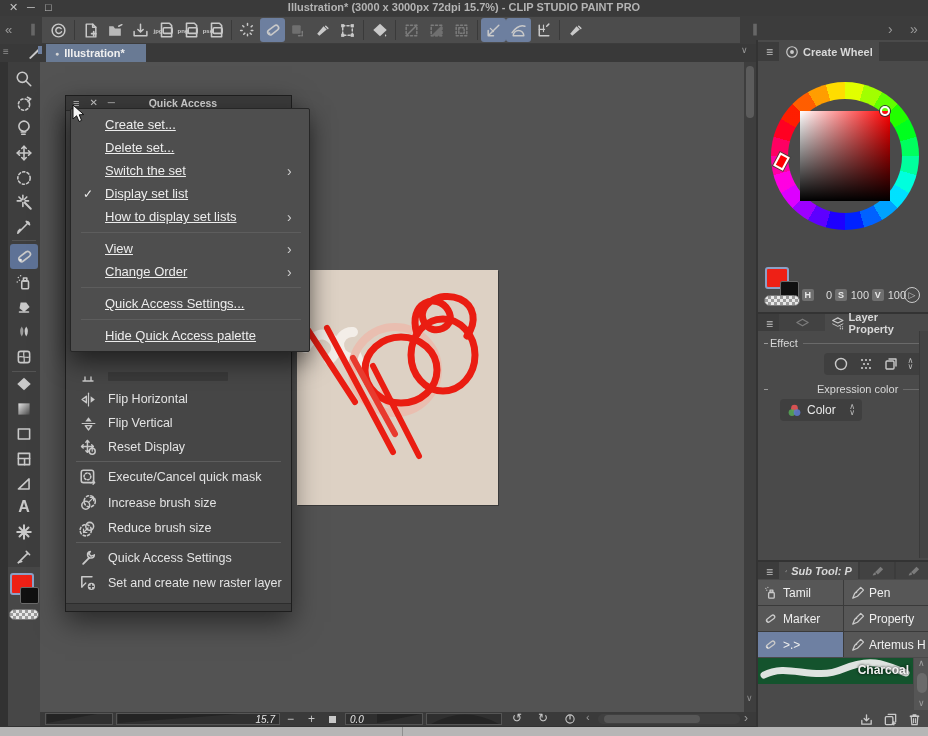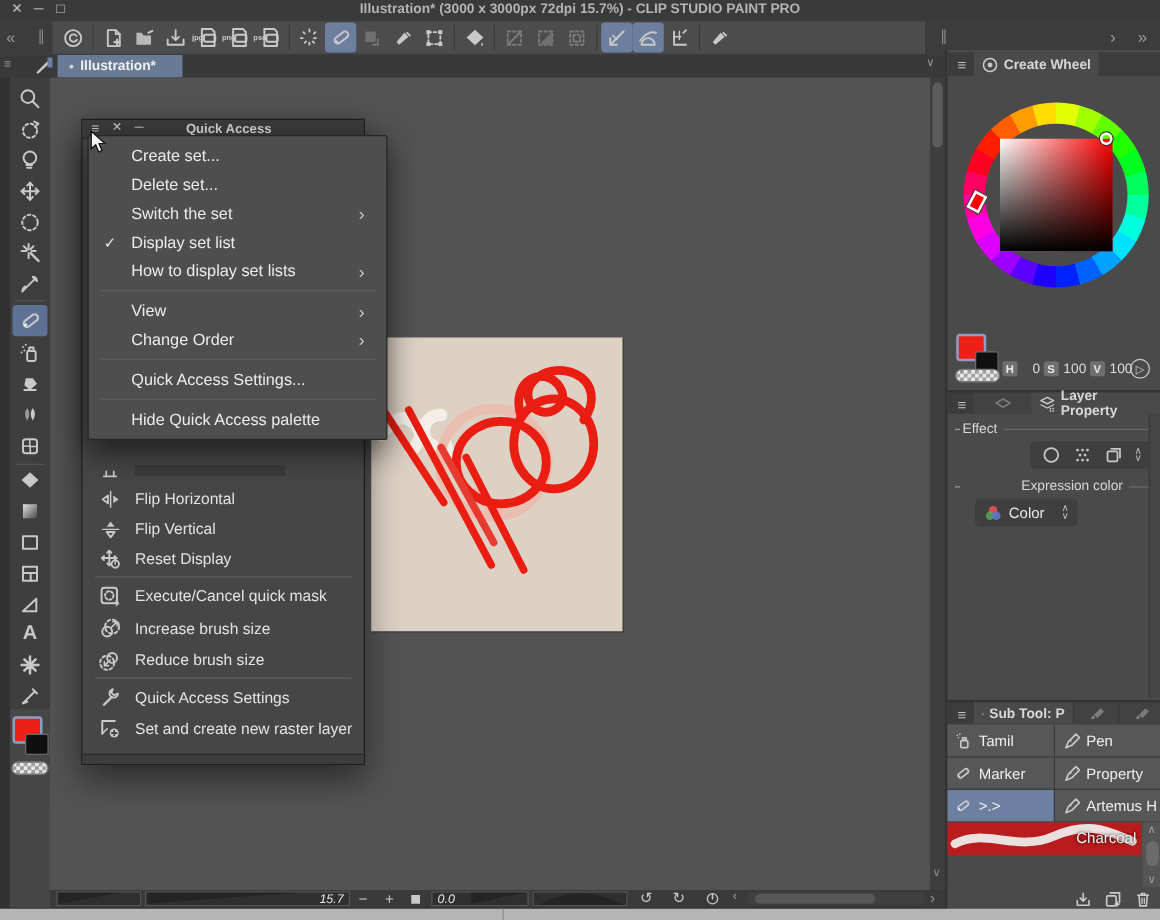--- a/index.html
+++ b/index.html
@@ -9,21 +9,21 @@
   svg.i{stroke:#c9c9c9;fill:none;stroke-width:1.4;stroke-linecap:round;stroke-linejoin:round;display:block;}
   svg.i.dim{stroke:#7c7c7c;}
   .tbtn{width:25px;height:24px;display:flex;align-items:center;justify-content:center;border-radius:3px;}
   .tbtn.sel{background:#6d7f9f;}
   .vsep{width:1px;height:20px;background:#3a3a3a;margin:0 3px;}
   .glyph{color:#c3c3c3;font-size:12px;line-height:1;}
   
   .menu{background:#4e4e4e;border:1px solid #262626;box-shadow:0 10px 24px rgba(0,0,0,.55);border-radius:2px;padding:4px 0;}
   .mi{height:23px;display:flex;align-items:center;color:#ececec;font-size:13px;}
   .mi .chk{width:34px;text-align:center;color:#ececec;font-size:12px;flex:0 0 34px;}
-  .mi .lbl{flex:1;}
+  .mi .lbl{flex:1;text-decoration:underline;}
   .mi .arr{width:22px;color:#cfcfcf;font-size:14px;flex:0 0 22px;}
   .msep{height:1px;background:#6a6a6a;margin:4px 8px 4px 10px;opacity:.55;}
   
   .qa{background:#464646;border:1px solid #1e1e1e;box-shadow:0 10px 26px rgba(0,0,0,.5);}
   .qa-title{height:15px;background:#3a3a3a;display:flex;align-items:center;border-bottom:1px solid #2a2a2a;}
   .qa-item{height:24px;display:flex;align-items:center;color:#e3e3e3;font-size:12.5px;}
   .qa-item .qic{width:24px;margin-left:10px;margin-right:8px;display:flex;justify-content:center;flex:0 0 24px;}
   .qa-sep{height:1px;background:#5d5d5d;margin:2px 10px;}
   
   .pheader{background:#3c3c3c;display:flex;align-items:stretch;color:#cfcfcf;}
@@ -488,21 +488,21 @@
         <span style="color:#bbb;font-size:8px;line-height:.7;display:flex;flex-direction:column;align-items:center;">
             <span>∧</span>
             <span>∨</span>
           </span>
       </div>
       <div class="abs" style="left:161px;top:0;width:11px;height:227px;background:#444;border-left:1px solid #3a3a3a;"></div>
     </div>
 
     <div class="abs pheader" style="left:0;top:520px;width:172px;height:19px;background:#3c3c3c;border-top:2px solid #333;">
       <span class="glyph" style="margin:4px 6px 0 8px;">≡</span>
-      <div class="ptab active" style="max-width:86px;overflow:hidden;">
+      <div class="ptab active" style="max-width:86px;overflow:hidden;font-style:italic;">
         <svg class="i" width="14" height="14" viewBox="0 0 16 16">
             <path d="M12 2 L5 9 l-1.5 4 L8 11.5 14 5.5 z" fill="#c9c9c9" stroke="none"></path>
             <path d="M4 14 h9" stroke-width="1.2"></path>
           </svg>
         <span style="white-space:nowrap;">Sub Tool: P</span>
       </div>
       <div class="ptab inactive" style="width:38px;justify-content:center;margin-left:2px;">
         <svg class="i dim" width="14" height="14" viewBox="0 0 16 16">
             <path d="M12 3 L6 9 l3 3 6 -6 z" fill="#7c7c7c" stroke="none"></path>
             <path d="M6 9 q-3 2 -3 4 q2 0 4 -1" fill="#7c7c7c" stroke="none"></path>
@@ -556,21 +556,21 @@
       </div>
       <div class="cell">
         <svg class="i" width="15" height="15" viewBox="0 0 16 16">
             <path d="M12.5 2.5 L6 9 l-2 5 5 -2 6.5 -6.5 z"></path>
             <circle cx="8" cy="8" r="0.8" fill="#c9c9c9" stroke="none"></circle>
           </svg>
         <span>Artemus H</span>
       </div>
     </div>
     <div class="abs" style="left:0;top:618px;width:172px;height:52px;">
-      <div class="abs" style="left:0;top:0;width:155px;height:26px;background:#b91c1c;">
+      <div class="abs" style="left:0;top:0;width:155px;height:26px;background:#14532d;font-weight:bold;">
         <svg width="155" height="26" style="display:block;">
             <path d="M6 17 C 30 4, 55 24, 85 11 S 130 8, 148 15" fill="none" stroke="#f0f0f0" stroke-width="7" stroke-linecap="round" opacity=".92"></path>
           </svg>
         <span class="abs" style="right:4px;top:5px;color:#f2f2f2;font-size:12px;text-shadow:0 0 3px #000;">Charcoal</span>
       </div>
       <div class="abs" style="left:156px;top:0;width:16px;height:52px;background:#555;">
         <span class="abs glyph" style="left:4px;top:1px;font-size:9px;color:#9f9f9f;">∧</span>
         <div class="abs" style="left:3px;top:15px;width:10px;height:20px;background:#6b6b6b;border-radius:5px;"></div>
         <span class="abs glyph" style="left:4px;top:41px;font-size:9px;color:#9f9f9f;">∨</span>
       </div>

